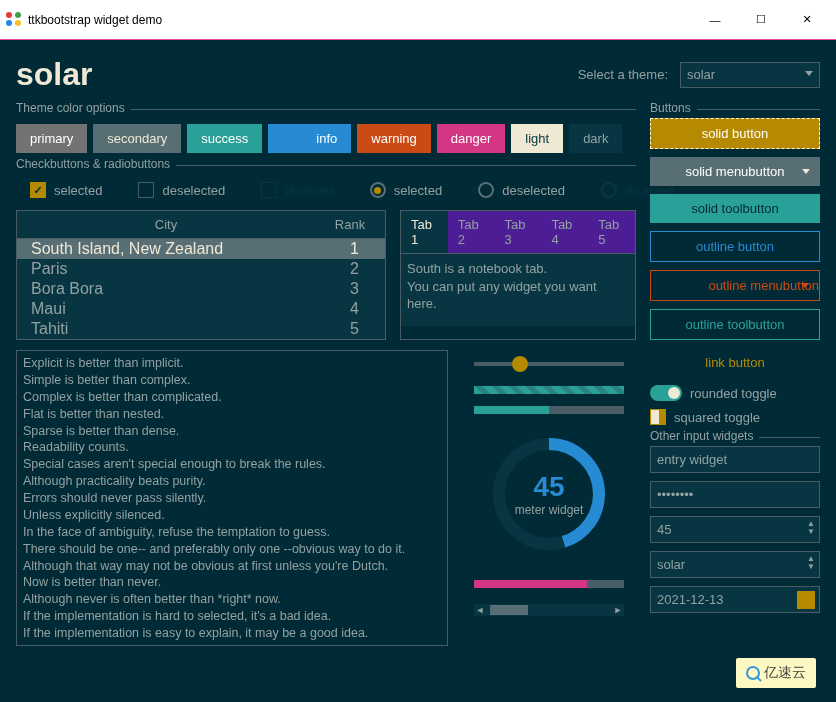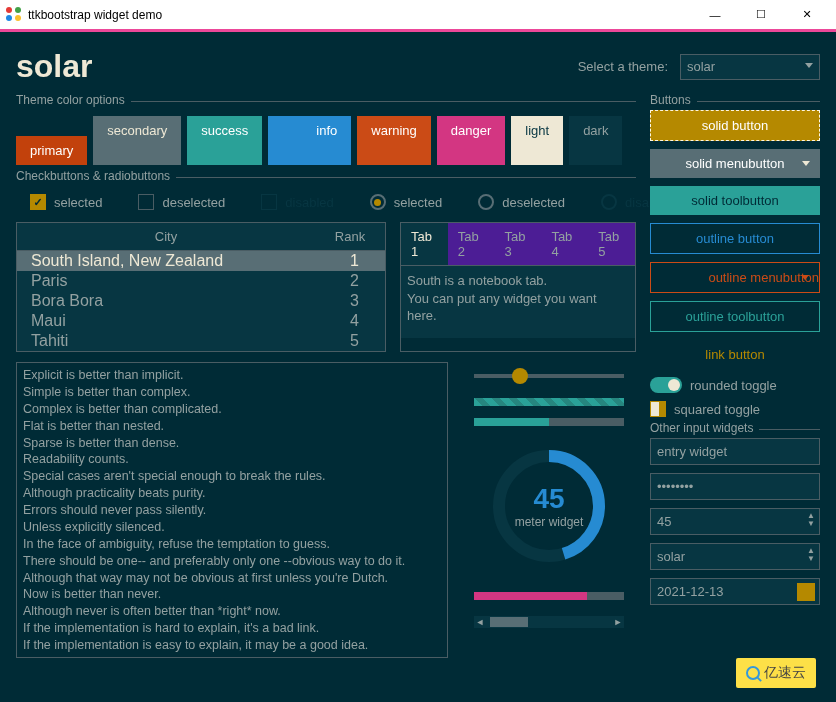--- a/index.html
+++ b/index.html
@@ -1,19 +1,19 @@
 <!DOCTYPE html>
 <html><head>
 <meta charset="utf-8">
 <style>
 * { margin: 0; padding: 0; box-sizing: border-box; font-family: "Segoe UI", Arial, sans-serif; }
 body { background: #002b36; color: #93a1a1; font-size: 13px; width: 836px; height: 702px; overflow: hidden; }
 
 
-.titlebar { background: #fff; height: 32px; display: flex; align-items: center; padding: 11px 6px; color: #000; font-size: 12px; border-bottom: 3px solid #ec4899; }
+.titlebar { background: #fff; height: 40px; display: flex; align-items: center; padding: 11px 6px; color: #000; font-size: 12px; border-bottom: 1px solid #ec4899; }
 .titlebar .logo { width: 16px; height: 16px; margin-right: 6px; display: grid; grid-template: 1fr 1fr / 1fr 1fr; gap: 1px; }
 .titlebar .logo div { width: 6px; height: 6px; border-radius: 50%; }
 .titlebar .logo div:nth-child(1){background:#e53935;} .titlebar .logo div:nth-child(2){background:#43a047;}
 .titlebar .logo div:nth-child(3){background:#1e88e5;} .titlebar .logo div:nth-child(4){background:#fbc02d;}
 .winbtns { margin-left: auto; display: flex; gap: 0; }
 .winbtn { width: 46px; height: 28px; display: flex; align-items: center; justify-content: center; font-size: 11px; }
 
 
 .app { padding: 16px; }
 .header-row { display: flex; align-items: center; margin-bottom: 16px; }
@@ -27,21 +27,21 @@
 .left { flex: 1; min-width: 0; }
 .right { width: 170px; }
 
 
 .group { border-top: 1px solid #4a5d64; padding-top: 8px; margin-bottom: 12px; position: relative; }
 .group-label { position: absolute; top: -9px; left: 0; background: #002b36; padding-right: 6px; color: #93a1a1; font-size: 12px; }
 
 
 .color-row { display: flex; gap: 6px; margin-top: 6px; }
 .cbtn { padding: 7px 14px; color: #fff; font-size: 13px; }
-.cbtn.primary{background:#c2410c;margin-top:20px;} .cbtn.secondary{background:#586e75;color:#eee8d5;}
+.cbtn.primary{background:#737373;} .cbtn.secondary{background:#586e75;color:#eee8d5;}
 .cbtn.success{background:#2aa198;} .cbtn.info{background:#268bd2;padding-left:48px;}
 .cbtn.warning{background:#cb4b16;} .cbtn.danger{background:#d33682;}
 .cbtn.light{background:#eee8d5;color:#073642;} .cbtn.dark{background:#073642;color:#93a1a1;}
 
 
 .check-row { display: flex; gap: 36px; align-items: center; margin-top: 8px; padding-left: 14px; }
 .chk { display: flex; align-items: center; gap: 8px; }
 .chkbox { width: 16px; height: 16px; border: 1px solid #4a5d64; display: flex; align-items: center; justify-content: center; font-size: 11px; }
 .chkbox.checked { background:#b58900; border-color:#b58900; color:#002b36; font-weight:bold; }
 .disabled-text { color: #073642; }
@@ -101,21 +101,21 @@
 .link-btn{background:transparent;color:#b58900;}
 .toggle-row{display:flex;align-items:center;gap:8px;margin-bottom:8px;}
 .switch{width:32px;height:16px;border-radius:8px;background:#2aa198;position:relative;}
 .switch::after{content:"";position:absolute;right:2px;top:2px;width:12px;height:12px;border-radius:50%;background:#eee8d5;}
 .sqswitch{width:16px;height:16px;background:#b58900;display:flex;align-items:center;justify-content:flex-start;}
 .sqswitch::after{content:"";width:8px;height:14px;background:#eee8d5;margin-left:1px;}
 
 .inp{width:100%;background:#073642;border:1px solid #4a5d64;color:#93a1a1;padding:5px 6px;margin-bottom:8px;height:27px;display:flex;align-items:center;position:relative;}
 .spin .arrows{position:absolute;right:4px;top:3px;display:flex;flex-direction:column;line-height:8px;font-size:8px;}
 .date .cal{position:absolute;right:4px;top:4px;width:18px;height:18px;background:#b58900;}
-.watermark{position:absolute;right:20px;bottom:14px;background:#fde047;padding:6px 10px;border-radius:2px;font-size:14px;color:#444;display:flex;align-items:center;gap:4px;}
+.watermark{position:absolute;right:20px;bottom:14px;background:#fef9c3;padding:6px 10px;border-radius:2px;font-size:14px;color:#444;display:flex;align-items:center;gap:4px;}
 .watermark .circ{width:14px;height:14px;border:2px solid #3498db;border-radius:50%;position:relative;}
 .watermark .circ::after{content:"";position:absolute;width:6px;height:2px;background:#3498db;bottom:-2px;right:-4px;transform:rotate(45deg);}
 </style>
 </head>
 <body>
 
 <div class="titlebar">
   <div class="logo">
       <div></div>
       <div></div>
@@ -241,21 +241,21 @@
             <p>Readability counts.</p>
             <p>Special cases aren't special enough to break the rules.</p>
             <p>Although practicality beats purity.</p>
             <p>Errors should never pass silently.</p>
             <p>Unless explicitly silenced.</p>
             <p>In the face of ambiguity, refuse the temptation to guess.</p>
             <p>There should be one-- and preferably only one --obvious way to do it.</p>
             <p>Although that way may not be obvious at first unless you're Dutch.</p>
             <p>Now is better than never.</p>
             <p>Although never is often better than *right* now.</p>
-            <p>If the implementation is hard to explain, it's a bad link.</p>
+            <p>If the implementation is hard to selected, it's a bad idea.</p>
             <p>If the implementation is easy to explain, it may be a good idea.</p>
           </div>
         <div class="widgets">
           <div class="slider">
               <div class="track"></div>
               <div class="thumb"></div>
             </div>
           <div class="pbar striped"></div>
           <div class="pbar">
               <div class="fill"></div>

